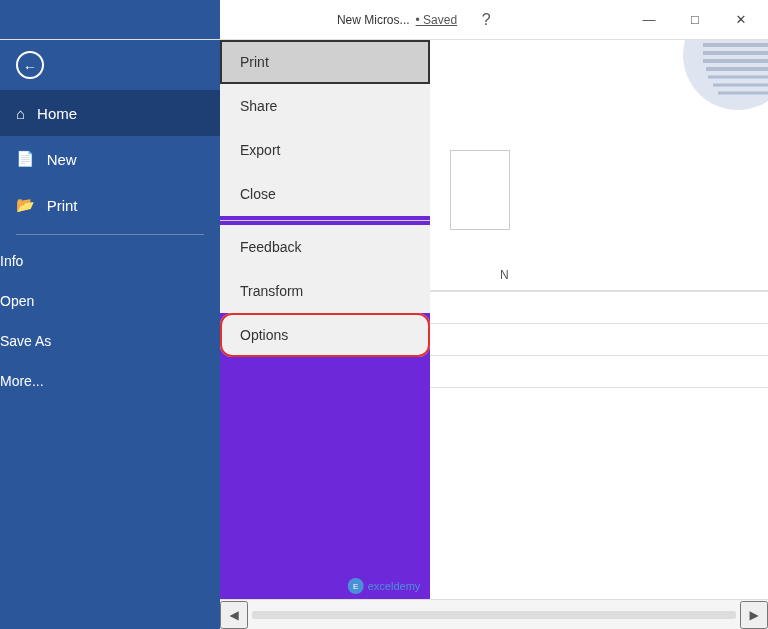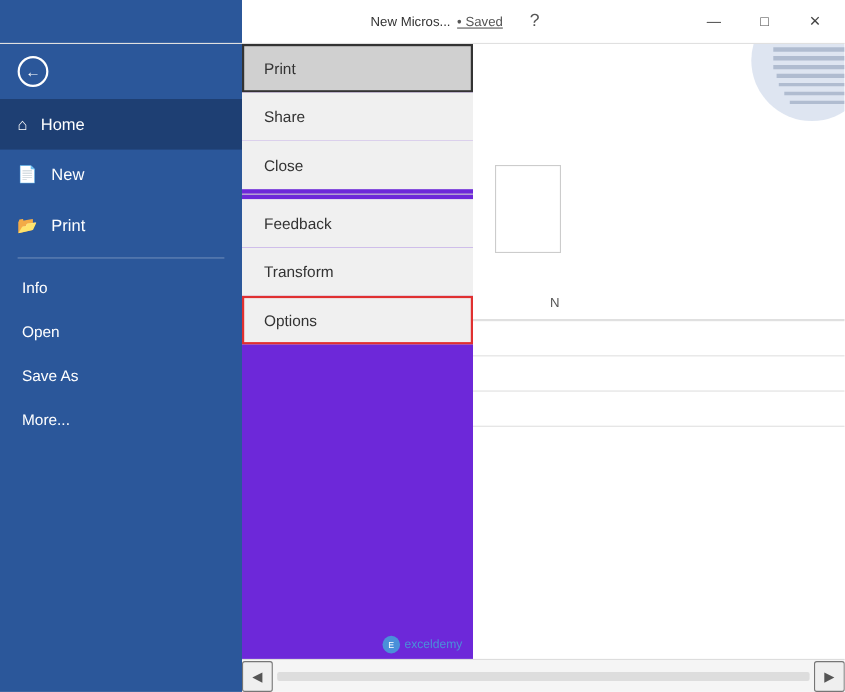--- a/index.html
+++ b/index.html
@@ -135,21 +135,20 @@
     }
     .sidebar-divider {
       height: 1px;
       background: rgba(255,255,255,0.3);
       margin: 6px 16px;
     }
     .sidebar-text-item {
       display: flex;
       align-items: center;
       height: 40px;
-      padding-left: 20px;
       cursor: pointer;
       color: #fff;
       font-size: 14px;
     }
 
     
     .dropdown-menu {
       position: absolute;
       top: 40px;
       left: 220px;
@@ -172,20 +171,21 @@
     }
     .dropdown-item.selected {
       background: #d0d0d0;
       outline: 2px solid #333;
       outline-offset: -2px;
     }
     .dropdown-item.options-selected {
       background: #f0f0f0;
       outline: 2px solid #e03030;
       outline-offset: -2px;
+      border-radius: 12px;
     }
     .dropdown-divider {
       height: 1px;
       background: #d0d0d0;
       margin: 4px 0;
     }
 
     
     .bottom-bar {
       position: absolute;
@@ -335,20 +335,23 @@
 <div class="dropdown-menu">
 
   <div class="dropdown-item selected">
     <span>Print</span>
   </div>
 
   <div class="dropdown-item">
     <span>Share</span>
   </div>
 
+  <div class="dropdown-item">
+    <span>Export</span>
+  </div>
 
 
   <div class="dropdown-item">
     <span>Close</span>
   </div>
 
   <div class="dropdown-divider"></div>
 
   <div class="dropdown-item">
     <span>Feedback</span>

